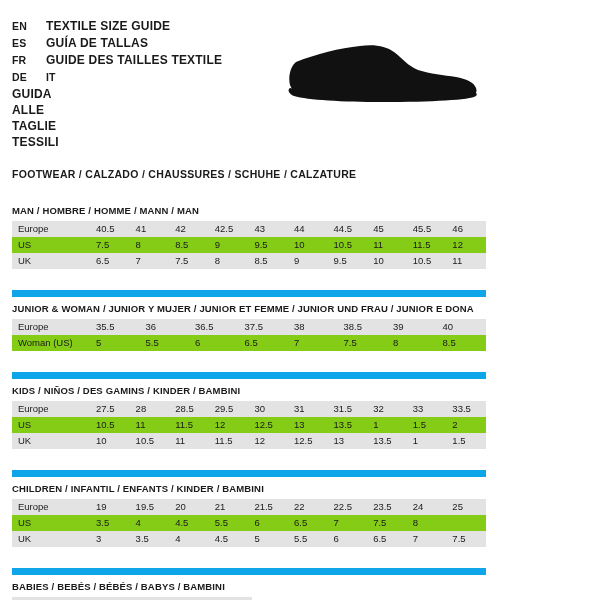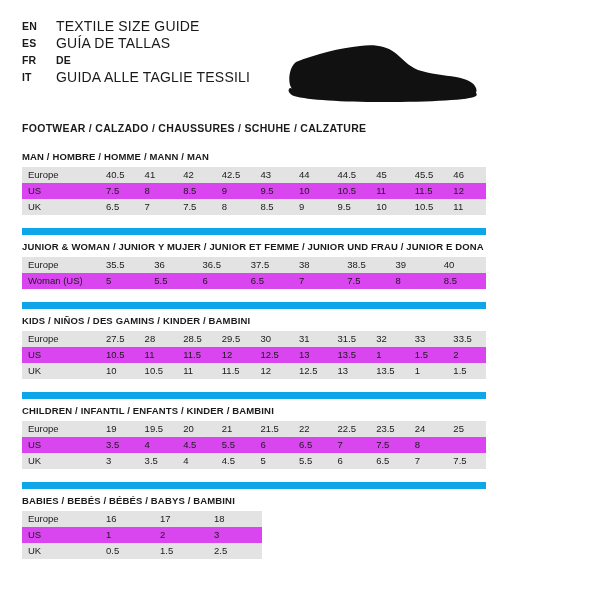--- a/index.html
+++ b/index.html
@@ -12,64 +12,64 @@
     height: 600px;
     font-family: "Liberation Sans", sans-serif;
     color: #1a1a1a;
     overflow: hidden;
   }
   .page {
     position: relative;
     width: 508px;
     height: 600px;
     box-sizing: border-box;
-    padding: 18px 22px 0 22px;
+    padding: 18px 22px 0 12px;
   }
 
   
   .header {
     display: flex;
     align-items: flex-start;
     justify-content: space-between;
   }
   .lang-block {
     display: grid;
     grid-template-columns: 34px auto;
     row-gap: 1px;
   }
   .lang-code {
     font-size: 10.5px;
     font-weight: bold;
     letter-spacing: 0.2px;
     line-height: 16px;
   }
   .lang-text {
-    font-size: 14px;
-    font-weight: normal;
+    font-size: 12px;
+    font-weight: bold;
     letter-spacing: 0.2px;
     line-height: 16px;
   }
 
   .shoe-wrap {
     width: 200px;
     height: 80px;
     margin-right: 4px;
     margin-top: 14px;
   }
   .shoe-wrap svg { display: block; }
 
   .subtitle {
-    margin-top: 10px;
+    margin-top: 18px;
     font-size: 10.5px;
     font-weight: bold;
     letter-spacing: 0.3px;
   }
 
   
-  .section { margin-top: 4px; }
+  .section { margin-top: 12px; }
   .section-title {
     font-size: 9.5px;
     font-weight: bold;
     letter-spacing: 0.15px;
     padding: 6px 0 5px 0;
     border-top: 7px solid #0ea5e9;
   }
   .section.first .section-title { border-top: none; padding-top: 0; }
 
   table {
@@ -78,41 +78,42 @@
     table-layout: fixed;
   }
   table td {
     font-size: 9.5px;
     height: 16px;
     padding: 0 0 0 6px;
     line-height: 16px;
     white-space: nowrap;
   }
   tr.shaded td { background: #e3e3e3; }
-  tr.white td { background: #d946ef; }
+  tr.white td { background: #84cc16; }
   td.lbl { width: 78px; }
 
   .spacer-s { height: 9px; }
   .spacer-m { height: 13px; }
 
   
   table.babies { width: 240px; }
 </style>
 </head>
 <body>
 
 <div class="page">
 
   <div class="header">
     <div class="lang-block">
       <div class="lang-code">EN</div>
       <div class="lang-text">TEXTILE SIZE GUIDE</div>
       <div class="lang-code">ES</div>
       <div class="lang-text">GUÍA DE TALLAS</div>
       <div class="lang-code">FR</div>
+      <div class="lang-text">GUIDE DES TAILLES TEXTILE</div>
       <div class="lang-code">DE</div>
       <div class="lang-code">IT</div>
       <div class="lang-text">GUIDA ALLE TAGLIE TESSILI</div>
     </div>
 
     <div class="shoe-wrap">
       <svg viewBox="0 0 200 80" width="200" height="80" aria-hidden="true">
         <path fill="#111111" d="M14,30 C34,22 58,16 78,14 C92,12 104,14 112,20 C120,26 126,34 136,38
            C148,42 162,43 174,45 C184,47 192,50 194,56 C196,61 192,65 184,66
            C150,69 72,68 34,65 C20,64 10,60 8,53 C6,45 8,35 14,30 Z"></path>

